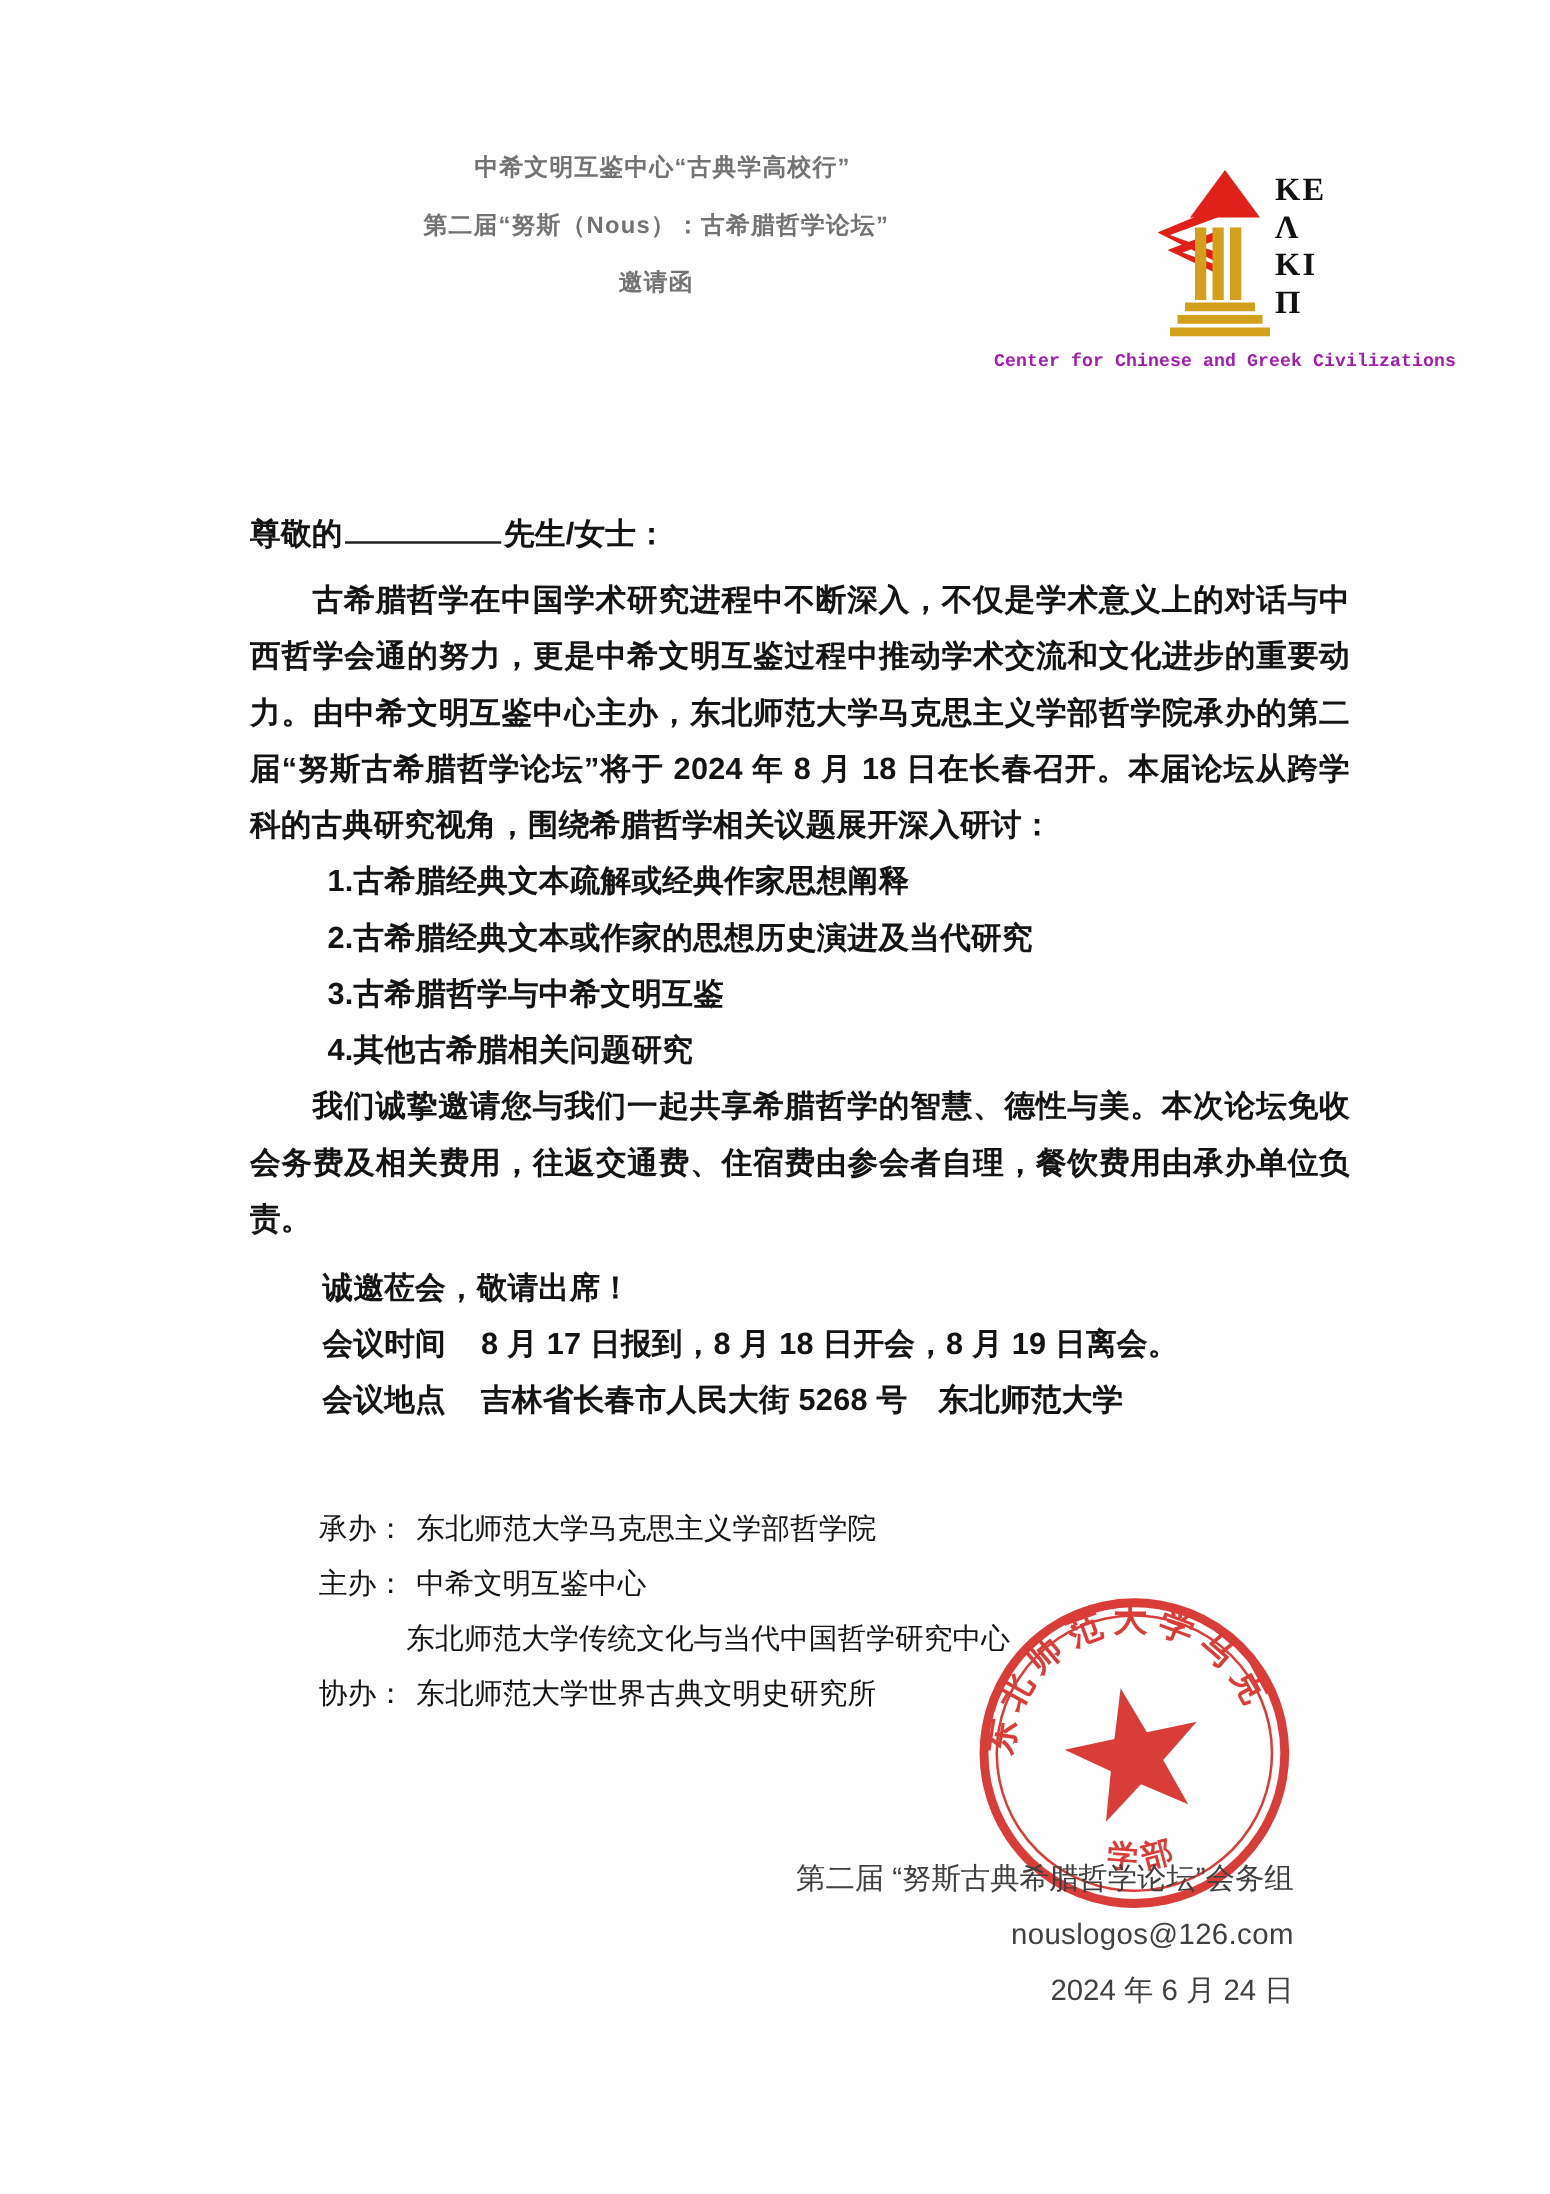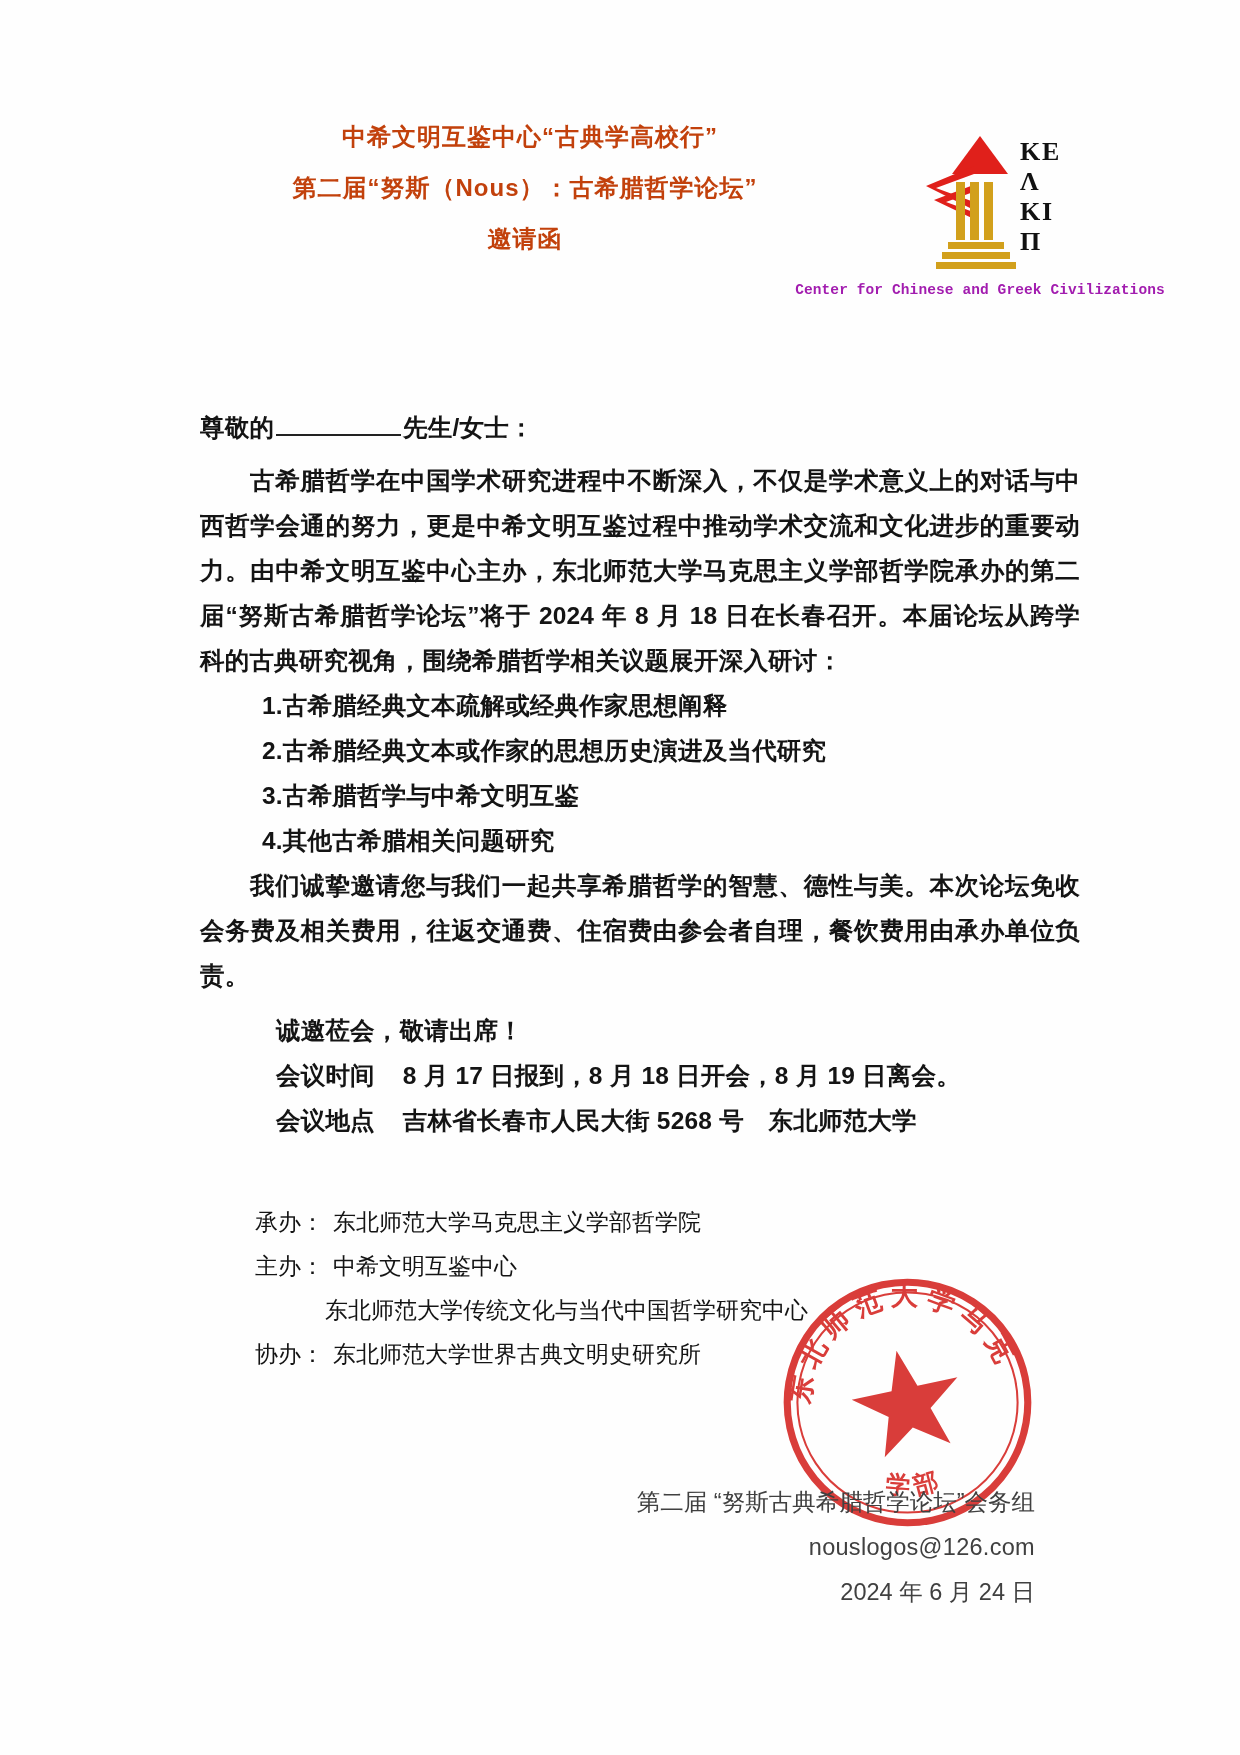--- a/index.html
+++ b/index.html
@@ -34,23 +34,23 @@
   .title-block {
     position: absolute;
     left: 175px;
     top: 0;
     width: 700px;
     text-align: center;
   }
   .title-line {
     font-family: "Liberation Sans", sans-serif;
     font-weight: bold;
-    font-size: 24px;
+    font-size: 19px;
     letter-spacing: 1px;
-    color: #c2410c;
+    color: #737373;
     line-height: 1.0;
     margin-bottom: 27px;
     white-space: nowrap;
   }
   .title-line.l1 { margin-left: 10px; }
   .title-line.l2 { margin-left: 0px; }
   .title-line.l3 { margin-left: 0px; }
 
   
   .logo-wrap {
@@ -108,21 +108,21 @@
   }
   .para {
     text-indent: 50px;
     text-align: justify;
     margin: 0;
   }
   .list-item {
     margin-left: 62px;
   }
   .bold-line {
-    margin-left: 76px;
+    margin-left: 58px;
   }
   .label-strong { font-weight: bold; }
 
   .spacer-sm { height: 10px; }
 
   
   .orgs {
     position: absolute;
     left: 255px;
     top: 1200px;

